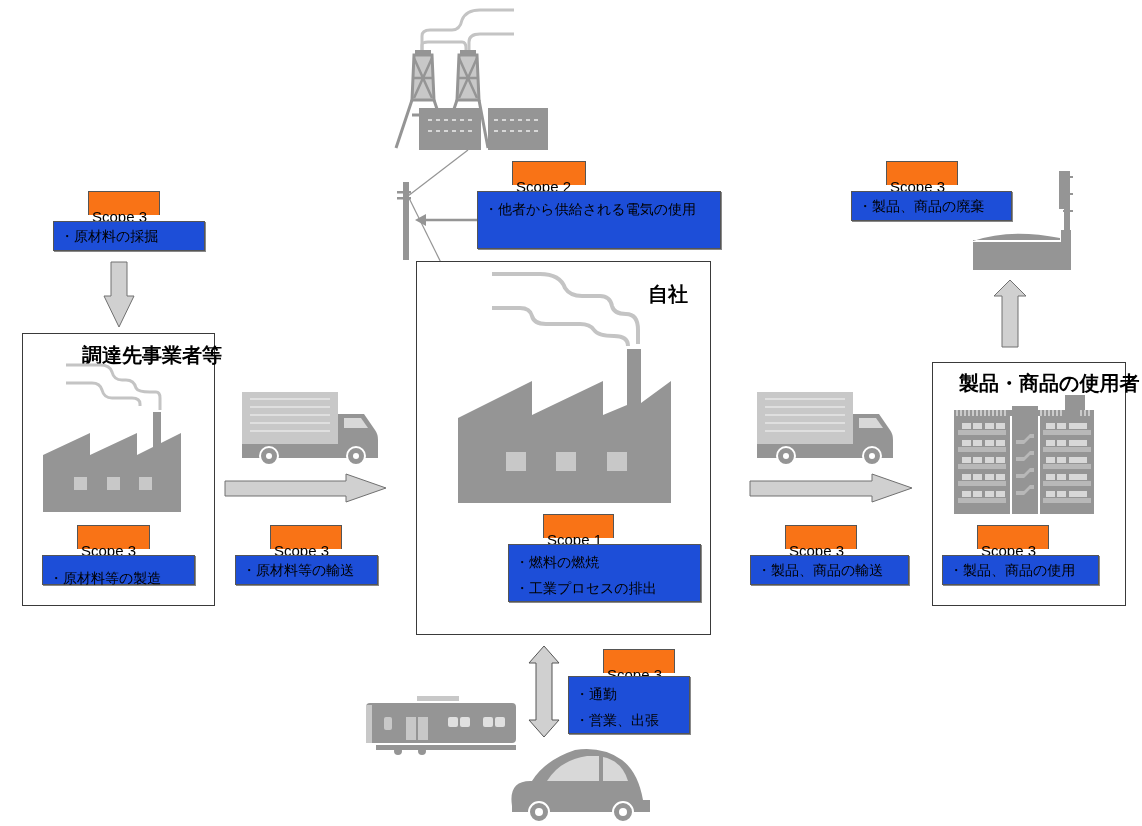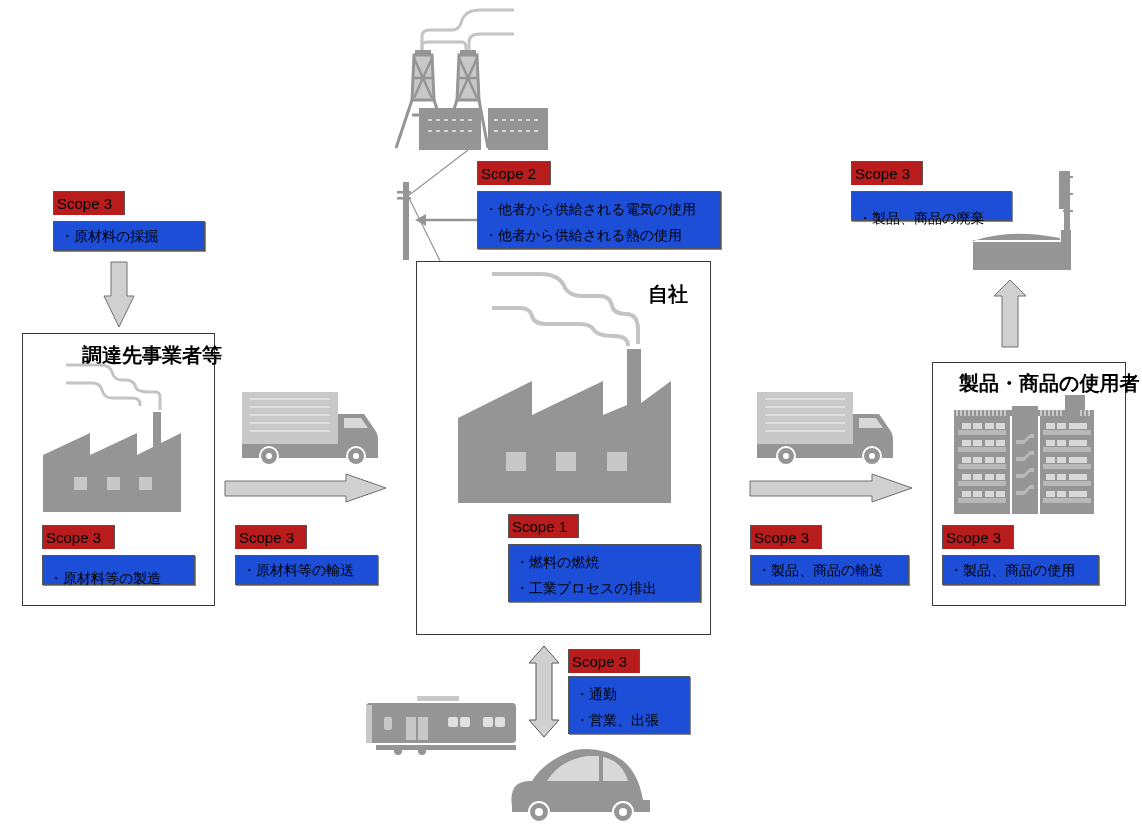--- a/index.html
+++ b/index.html
@@ -1,22 +1,22 @@
 <!DOCTYPE html>
 <html><head>
 <meta charset="utf-8">
 <style>
   html, body { margin: 0; padding: 0; background: #ffffff; }
   body { width: 1142px; height: 826px; position: relative; overflow: hidden;
          font-family: "DejaVu Sans", "Liberation Sans", sans-serif; color: #000; }
   .frame { position: absolute; border: 1.5px solid #3a3a3a; background: #fff; box-sizing: border-box; }
   .frame-title { position: absolute; font-weight: bold; font-size: 20px; white-space: nowrap; }
-  .scope-tab { position: absolute; border: 1px solid #555; border-bottom: none; background: #b91c1c;
-               font-family: "Liberation Sans", sans-serif; font-size: 15px; padding: 3px 4px 2px 3px;
-               box-sizing: border-box; height: 24px; line-height: 18px; white-space: nowrap; }
+  .scope-tab { position: absolute; border: 1px solid #555; border-bottom: none; background: #f97316;
+               font-family: "Liberation Sans", sans-serif; font-size: 15px; padding: 16px 4px 2px 3px;
+               box-sizing: border-box; height: 24px; line-height: 18px; white-space: nowrap; margin-left: 35px; }
   .scope-body { position: absolute; border: 1px solid #555; background: #1d4ed8; box-sizing: border-box;
                 font-size: 14px; padding: 4px 6px; white-space: nowrap; box-shadow: 1px 1px 0 #888; }
   .scope-body div { height: 26px; line-height: 26px; }
   svg { position: absolute; overflow: visible; }
 </style>
 </head>
 <body>
 
 <svg style="left:0;top:0;" width="1142" height="826">
 
@@ -51,21 +51,20 @@
   <rect x="428" y="300" width="14" height="2.5" fill="#959595"></rect>
   <rect x="428" y="306" width="14" height="2.5" fill="#959595"></rect>
 
   <line x1="477" y1="220" x2="422" y2="220" stroke="#959595" stroke-width="2.5"></line>
   <polygon points="415,220 426,214 426,226" fill="#959595"></polygon>
 </svg>
 
 <div class="scope-tab" style="left:477px;top:161px;width:74px;">Scope 2</div>
 <div class="scope-body" style="left:477px;top:191px;width:244px;height:58px;">
   <div>・他者から供給される電気の使用</div>
-  <div>・他者から供給される熱の使用</div>
 </div>
 
 <div class="scope-tab" style="left:53px;top:191px;width:72px;">Scope 3</div>
 <div class="scope-body" style="left:53px;top:221px;width:152px;height:30px;padding-top:1px;">
   <div>・原材料の採掘</div>
 </div>
 
 <svg style="left:0;top:0;" width="1142" height="826">
   <polygon points="111,262 127,262 127,296 134,296 119,327 104,296 111,296" fill="#d0d0d0" stroke="#707070" stroke-width="1"></polygon>
 </svg>
@@ -133,21 +132,21 @@
 </svg>
 <svg style="left:0;top:0;" width="1142" height="826">
   <polygon points="750,481 872,481 872,474 912,488 872,502 872,496 750,496" fill="#d0d0d0" stroke="#707070" stroke-width="1"></polygon>
 </svg>
 <div class="scope-tab" style="left:750px;top:525px;width:72px;">Scope 3</div>
 <div class="scope-body" style="left:750px;top:555px;width:159px;height:30px;padding-top:1px;">
   <div>・製品、商品の輸送</div>
 </div>
 
 <div class="scope-tab" style="left:851px;top:161px;width:72px;">Scope 3</div>
-<div class="scope-body" style="left:851px;top:191px;width:161px;height:30px;padding-top:13px;">
+<div class="scope-body" style="left:851px;top:191px;width:161px;height:30px;padding-top:1px;">
   <div>・製品、商品の廃棄</div>
 </div>
 <svg style="left:0;top:0;" width="1142" height="826">
   <rect x="1059" y="171" width="5" height="38" fill="#959595"></rect>
   <rect x="1064" y="171" width="6" height="60" fill="#959595"></rect>
   <rect x="1063" y="176" width="10" height="2" fill="#959595"></rect>
   <rect x="1063" y="193" width="10" height="2" fill="#959595"></rect>
   <rect x="1063" y="210" width="10" height="2" fill="#959595"></rect>
   <path d="M973 241 Q1010 228 1060 238 L1060 240 L973 240 Z" fill="#959595"></path>
   <rect x="973" y="242" width="98" height="28" fill="#959595"></rect>

